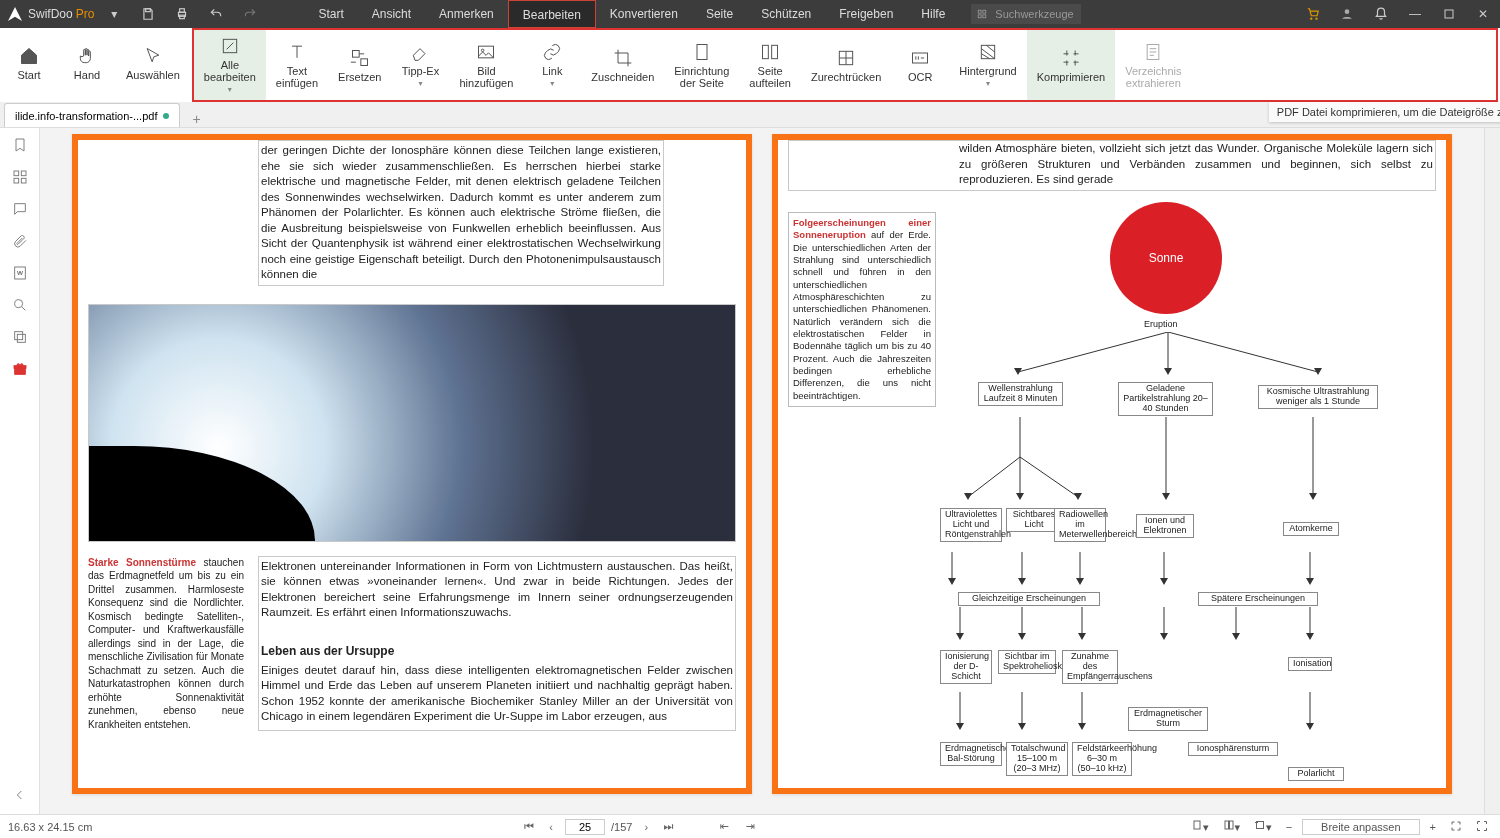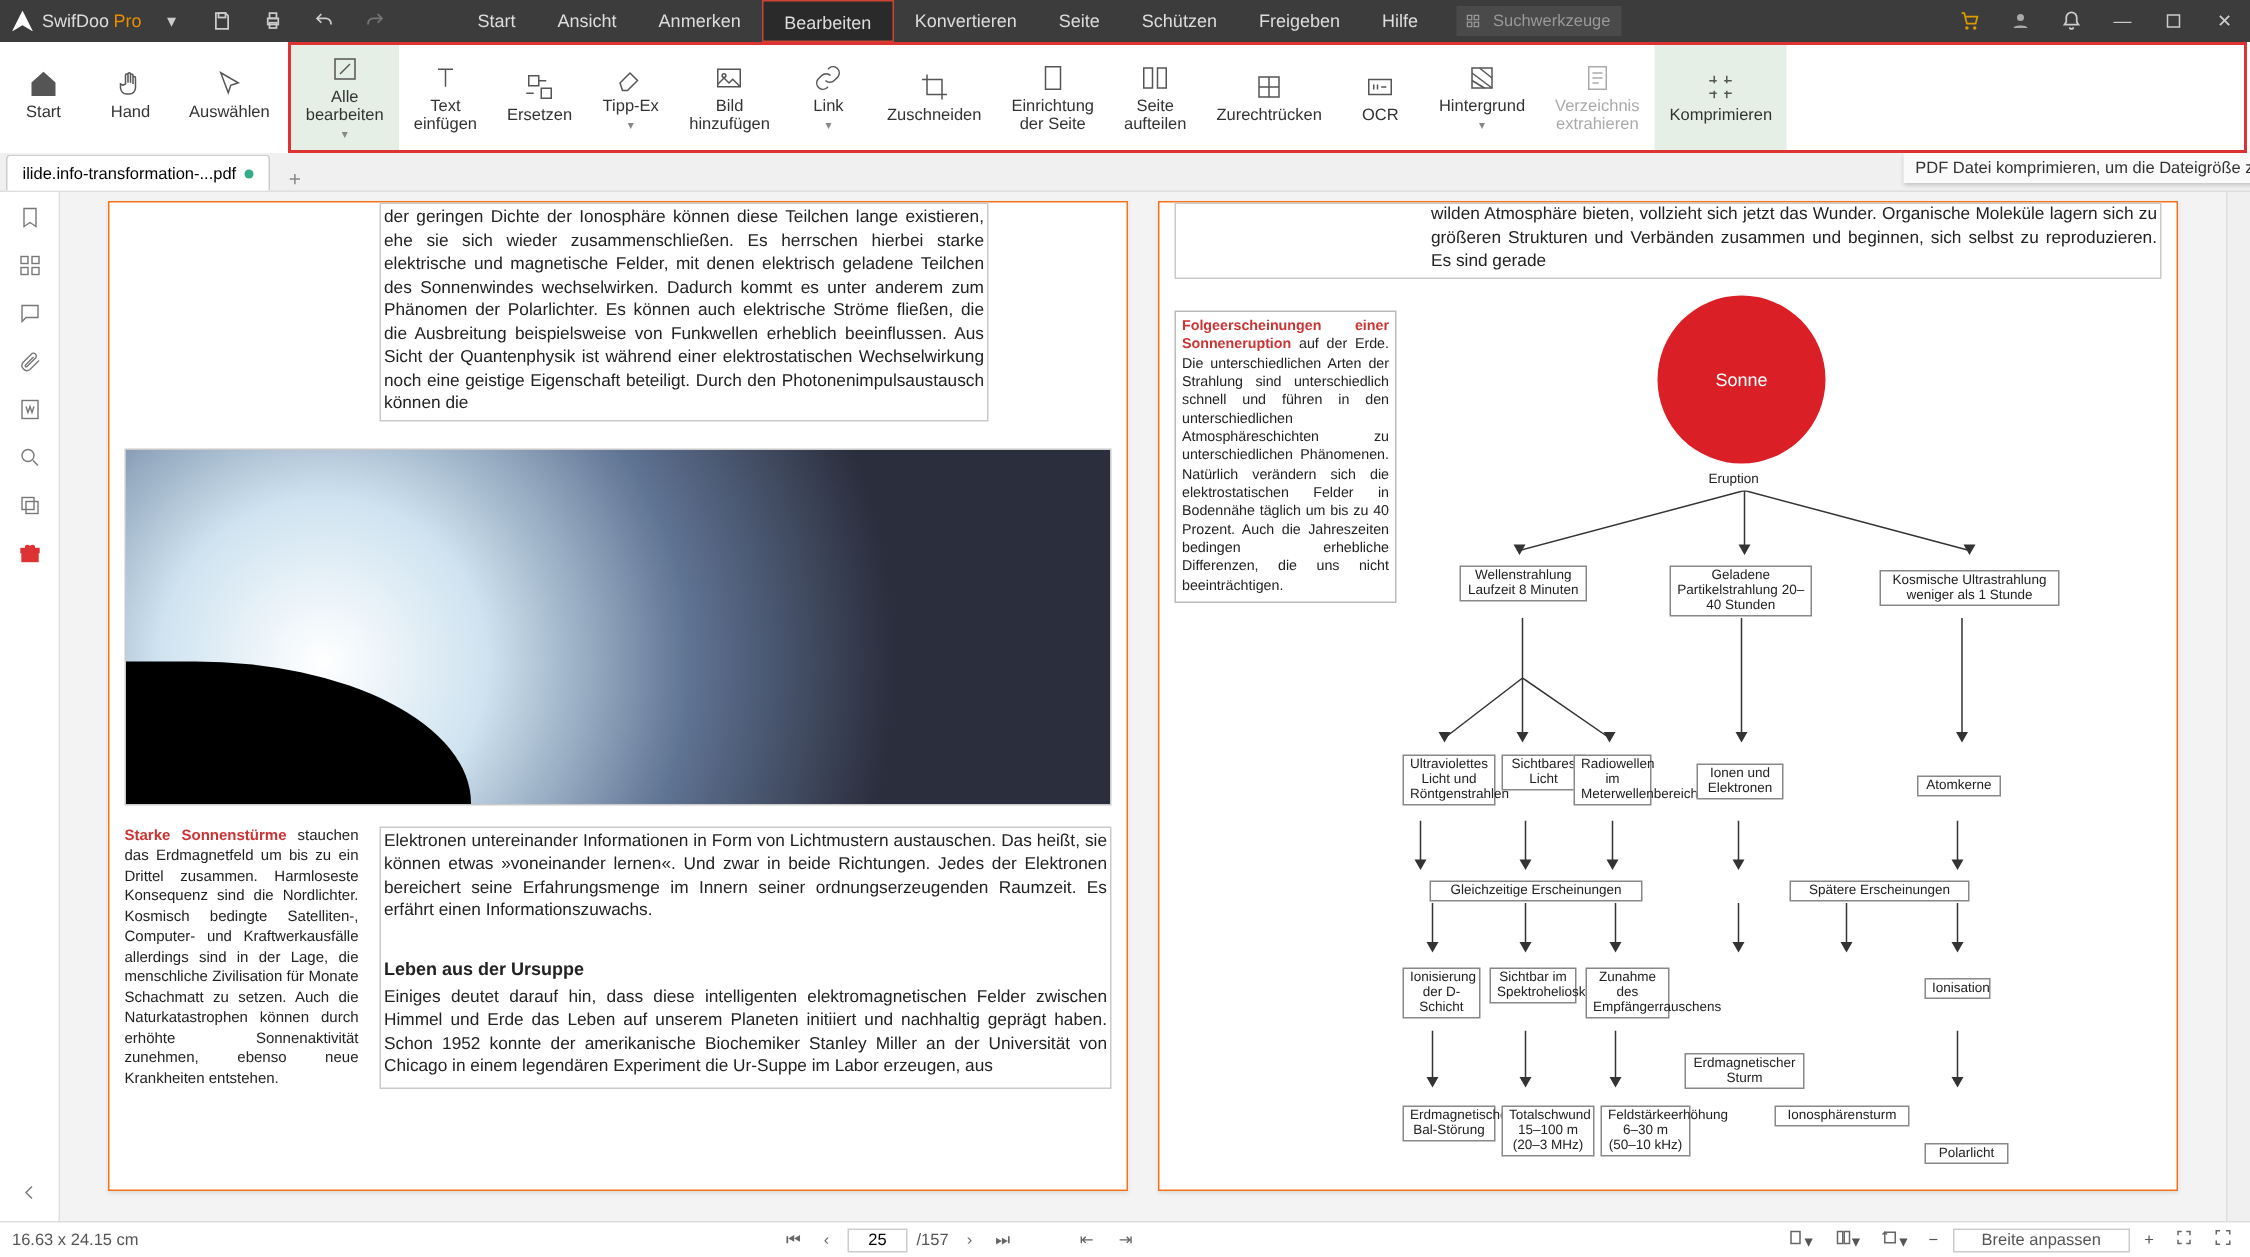--- a/index.html
+++ b/index.html
@@ -43,21 +43,21 @@
 
 .main { display:flex; height: calc(838px - 28px - 74px - 26px - 24px); background:#f7f7f7; }
 .sidebar { width: 40px; background:#fff; border-right:1px solid #e0e0e0; display:flex; flex-direction:column; align-items:center; padding-top:8px; gap:14px; position:relative; }
 .sidebar .sb { width:18px; height:18px; color:#777; cursor:pointer; display:flex; align-items:center; justify-content:center; }
 .sidebar .sb svg { width:16px; height:16px; stroke:#777; fill:none; stroke-width:1.4; }
 .sidebar .sb.gift svg { fill:#d33; stroke:#d33; }
 .sidebar .collapse { margin-top:auto; margin-bottom:10px; }
 
 .doc-area { flex:1; overflow:hidden; background:#f3f3f3; position:relative; display:flex; justify-content:center; }
 .pages { display:flex; gap:20px; padding:6px 10px; }
-.page { background:#fff; border:1px solid #f97316; box-shadow:0 1px 3px rgba(0,0,0,.1); font-size:11px; color:#222; line-height:1.35; position:relative; }
+.page { background:#fff; border:6px solid #f97316; box-shadow:0 1px 3px rgba(0,0,0,.1); font-size:11px; color:#222; line-height:1.35; position:relative; }
 .pageA { width: 680px; height: 660px; padding: 0 10px 10px 10px; }
 .pageB { width: 680px; height: 660px; padding: 0 10px 10px 10px; }
 .pageA .toptext { border:1px solid #c9c9c9; padding:2px; margin-left:170px; margin-top:0; width:406px; font-size:11.5px; text-align:justify; }
 .pageA .photo { margin:18px 0 14px 0; height:238px; border:1px solid #c9c9c9; background: radial-gradient(circle at 20% 60%, #fff, #cfe3f0 20%, #5f7393 45%, #2b2e3d 70%), linear-gradient(180deg,#0a122a 0%, #334e7a 30%, #b6cce4 55%, #e6cee0 70%, #5c7fa6 100%); position:relative; }
 .pageA .photo::after { content:""; position:absolute; left:0; bottom:0; width:35%; height:40%; background:#000; border-top-right-radius:80% 100%; }
 .pageA .botcols { display:flex; gap:14px; }
 .pageA .sidebox { width:156px; font-size:10px; text-align:justify; }
 .pageA .sidebox .sb-title { font-weight:bold; color:#c33; }
 .pageA .maincol { flex:1; font-size:11.5px; text-align:justify; border:1px solid #c9c9c9; padding:2px; }
 .pageA .maincol h4 { margin:22px 0 4px; font-size:12px; }
@@ -303,37 +303,37 @@
       <div class="tool">
           <span class="ticon">
             <svg viewBox="0 0 24 24">
               <rect x="4" y="4" width="16" height="16"></rect>
               <path d="M4 8l16 12M4 14l10 6M10 4l10 8"></path>
             </svg>
           </span>
           <span>Hintergrund</span>
           <span class="dd">▾</span>
         </div>
+      <div class="tool highlight">
+          <span class="ticon">
+            <svg viewBox="0 0 24 24">
+              <path d="M7 3v6M7 21v-6M3 7h6M21 7h-6M17 3v6M17 21v-6M3 17h6M21 17h-6"></path>
+            </svg>
+          </span>
+          <span>Komprimieren</span>
+        </div>
       <div class="tool disabled">
           <span class="ticon">
             <svg viewBox="0 0 24 24">
               <rect x="5" y="3" width="14" height="18"></rect>
               <path d="M8 8h8M8 12h8M8 16h5"></path>
             </svg>
           </span>
           <span>Verzeichnis</span>
           <span>extrahieren</span>
-        </div>
-      <div class="tool highlight">
-          <span class="ticon">
-            <svg viewBox="0 0 24 24">
-              <path d="M7 3v6M7 21v-6M3 7h6M21 7h-6M17 3v6M17 21v-6M3 17h6M21 17h-6"></path>
-            </svg>
-          </span>
-          <span>Komprimieren</span>
         </div>
     </div>
     <div class="tooltip">PDF Datei komprimieren, um die Dateigröße zu optimieren</div>
   </div>
 </div>
 
 <div class="tabrow">
   <div class="tab">
     <span>ilide.info-transformation-...pdf</span>
     <span class="dot"></span>

